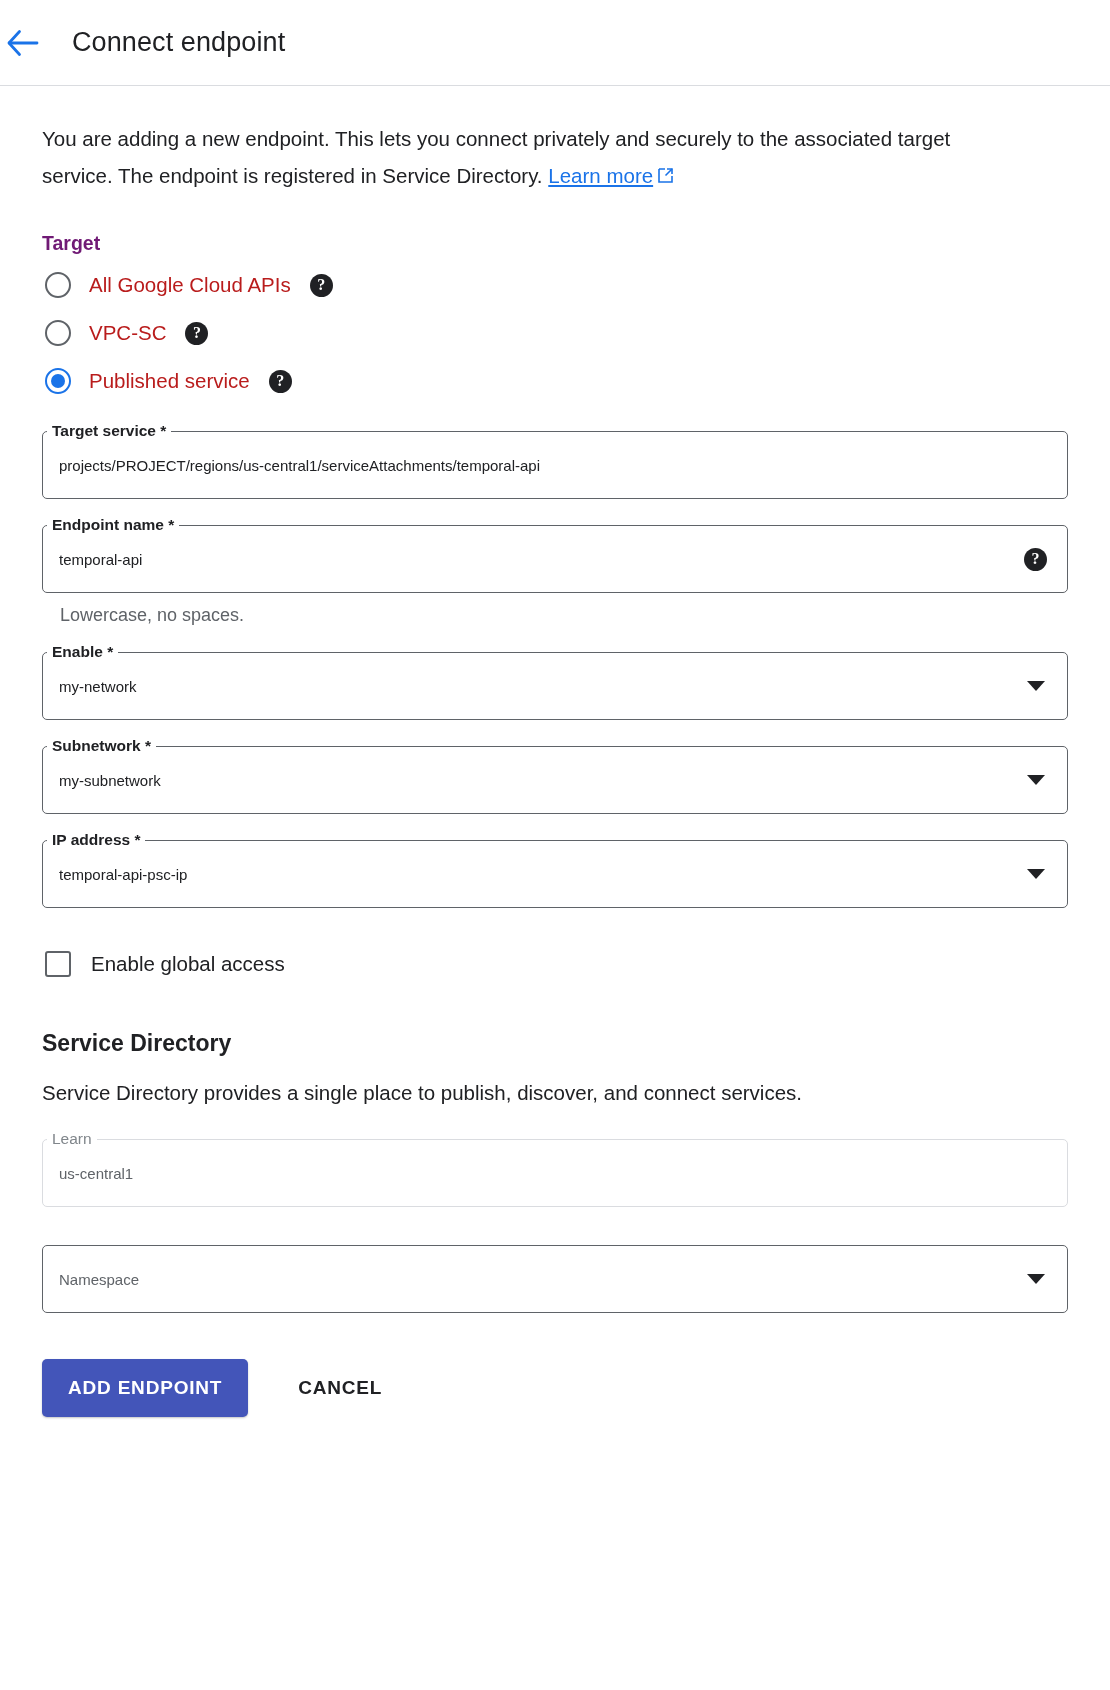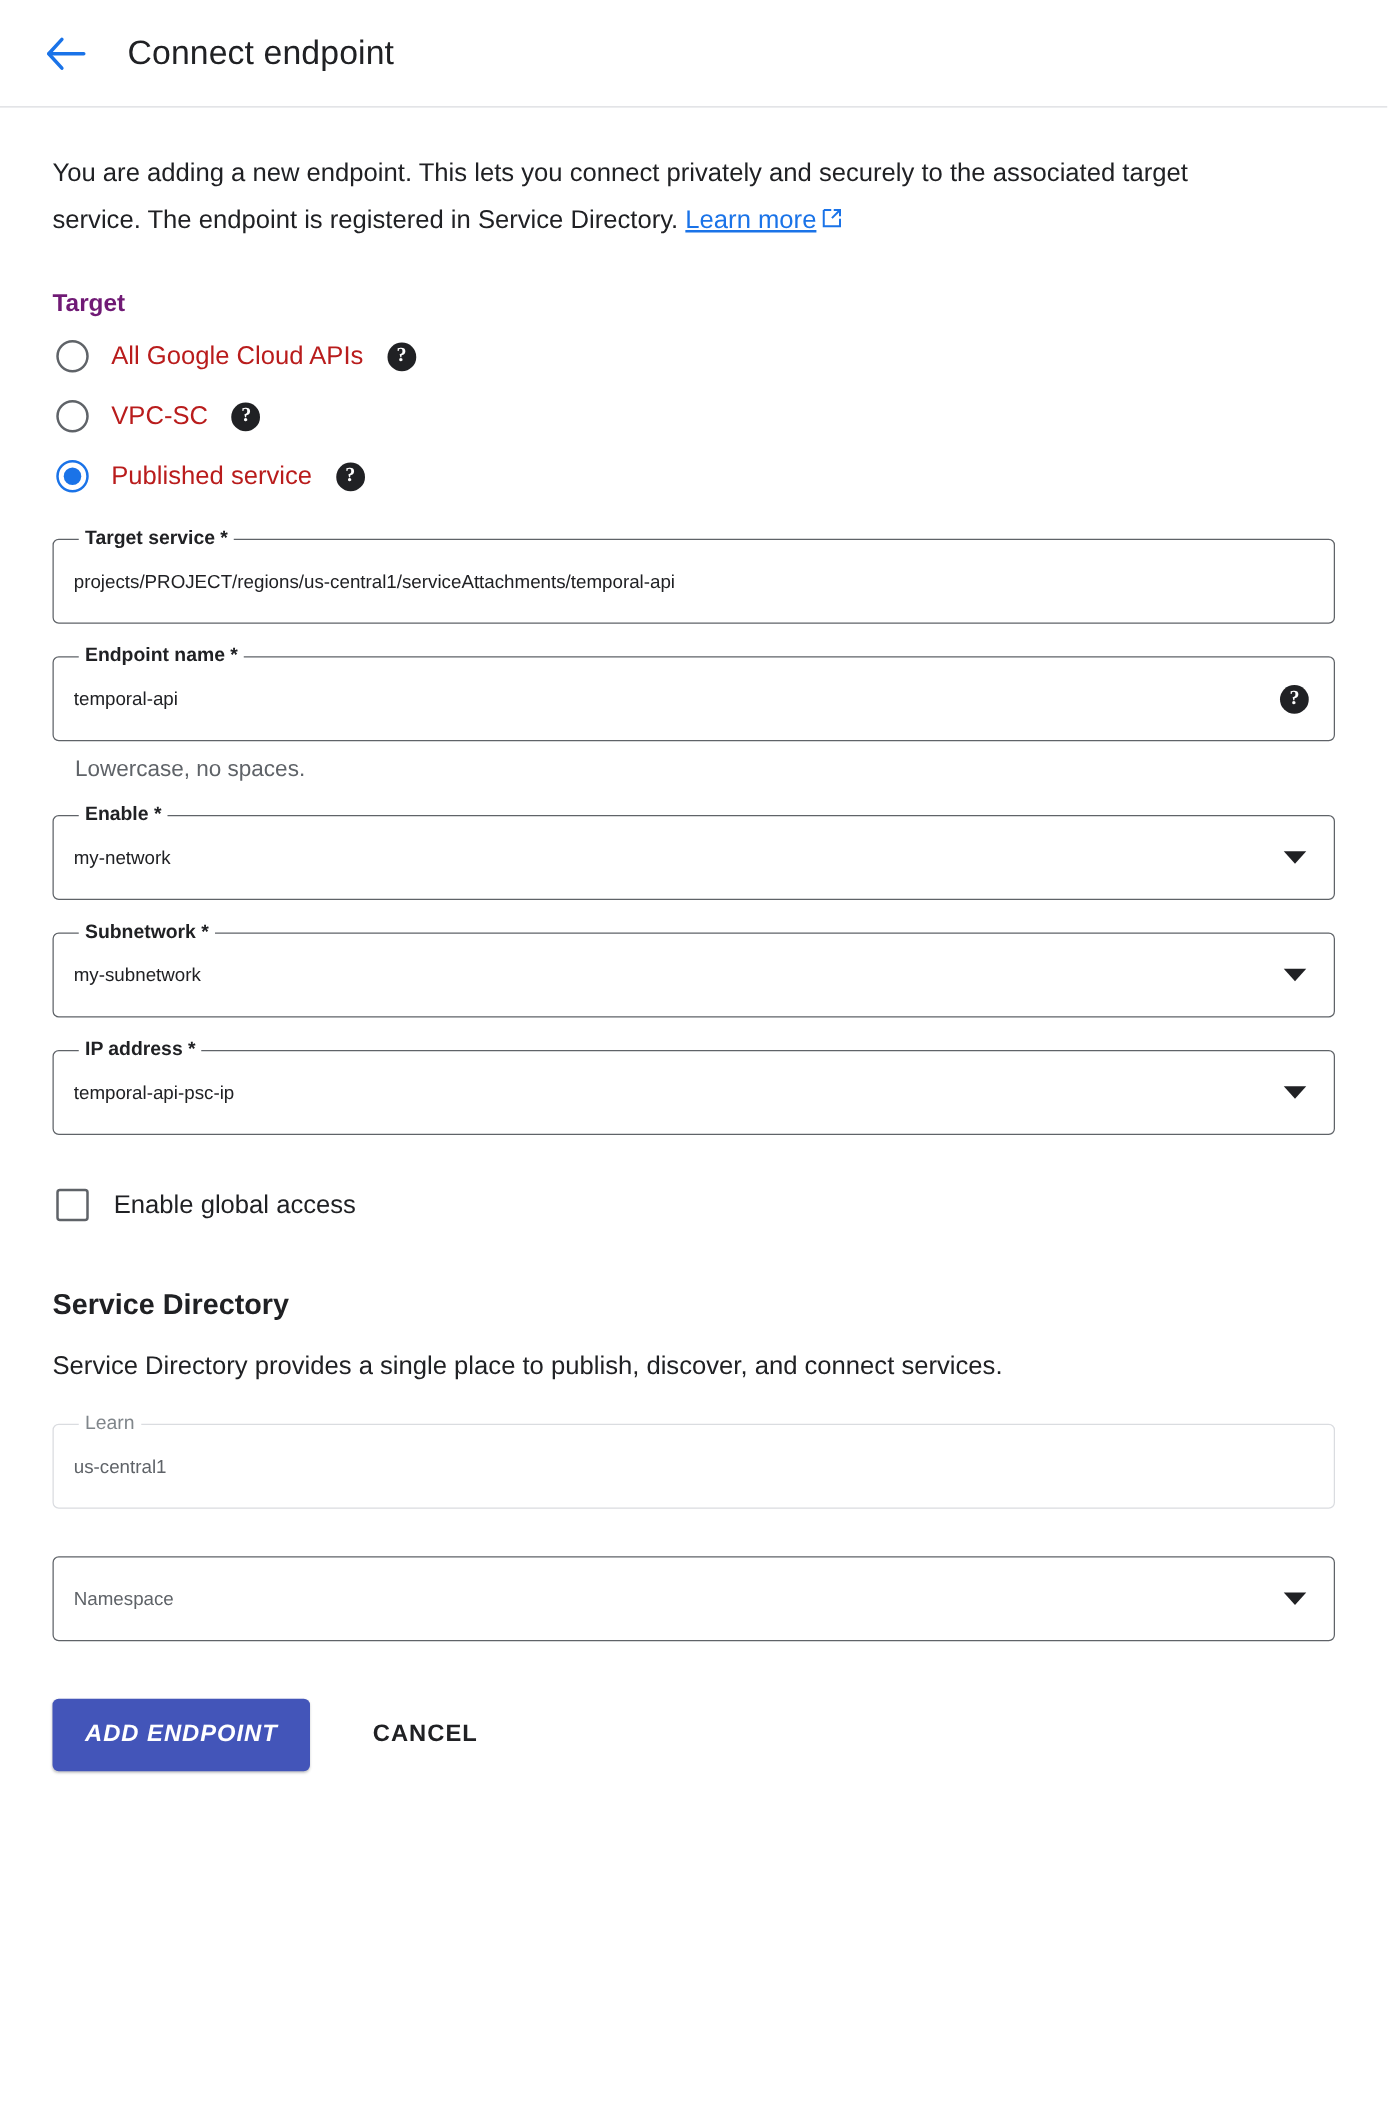--- a/index.html
+++ b/index.html
@@ -15,21 +15,20 @@
     width: 1110px;
     min-height: 1690px;
   }
 
   
   .header {
     height: 86px;
     display: flex;
     align-items: center;
     border-bottom: 1px solid #dadce0;
-    padding-left: 30px;
   }
   .back-arrow {
     width: 46px;
     height: 46px;
     display: flex;
     align-items: center;
     justify-content: center;
     cursor: pointer;
     flex: 0 0 auto;
   }
@@ -136,21 +135,21 @@
     padding: 0 16px;
     background: #fff;
   }
   .field.disabled {
     border-color: #dadce0;
     background: #fff;
   }
   .field .legend {
     position: absolute;
     top: -10px;
-    left: 20px;
+    left: 4px;
     background: #fff;
     padding: 0 5px;
     font-size: 15.5px;
     font-weight: bold;
     color: #202124;
     line-height: 18px;
   }
   .field.disabled .legend {
     color: #80868b;
     font-weight: normal;
@@ -232,21 +231,20 @@
     border: none;
     border-radius: 5px;
     height: 58px;
     padding: 0 26px;
     font-size: 19px;
     font-weight: bold;
     letter-spacing: 0.8px;
     cursor: pointer;
     font-family: "Liberation Sans", sans-serif;
     box-shadow: 0 1px 2px rgba(60,64,67,0.3);
-    font-style: italic;
   }
   .btn-text {
     background: transparent;
     border: none;
     color: #202124;
     font-size: 19px;
     font-weight: bold;
     letter-spacing: 0.8px;
     margin-left: 44px;
     cursor: pointer;

